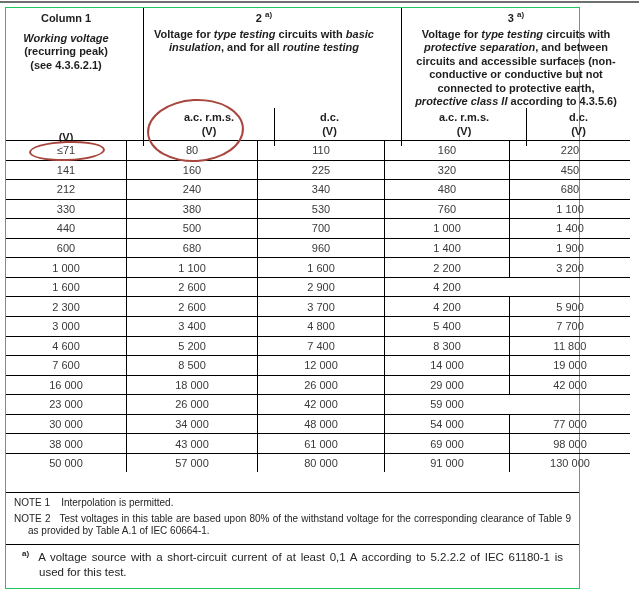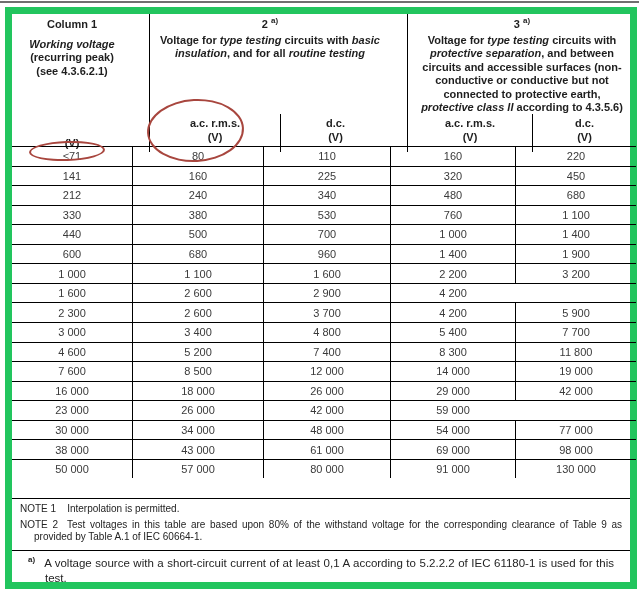--- a/index.html
+++ b/index.html
@@ -8,22 +8,22 @@
     background: #ffffff;
     font-family: "Liberation Sans", sans-serif;
     position: relative;
     overflow: hidden;
   }
   .page-top-line {
     position: absolute; left: 0; top: 1px; width: 639px; height: 2px;
     background: #6f6f6f;
   }
   .std-table {
-    position: absolute; left: 5px; top: 7px; width: 632px; height: 582px;
-    border: 7px solid #22c55e; background: #fff;
+    position: absolute; left: 5px; top: 7px; width: 575px; height: 582px;
+    border: 1px solid #22c55e; background: #fff;
     display: flex; flex-direction: column;
   }
   
   .thead {
     height: 132px; flex: 0 0 132px;
     display: grid; grid-template-columns: 120px 258px 246px;
   }
   .hcell { font-weight: bold; color: #1e1e1e; font-size: 11px; text-align: center; }
   .hcell + .hcell { border-left: 1px solid #000; }
   .hcol1 { display: flex; flex-direction: column; padding: 4px 3px 3px; }

